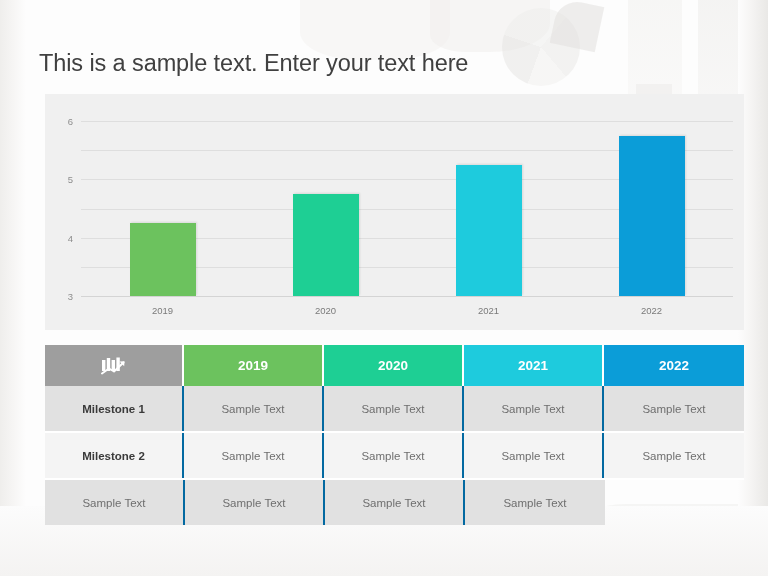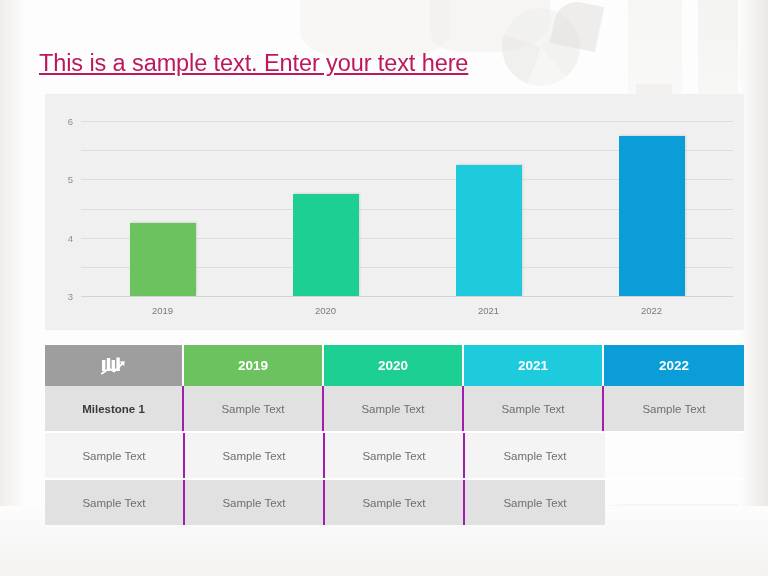--- a/index.html
+++ b/index.html
@@ -116,24 +116,23 @@
   .slide {
     position: absolute;
     inset: 0;
   }
 
   .title {
     position: absolute;
     left: 39px;
     top: 50px;
     font-size: 23.5px;
-    color: #be185d;
+    color: #404040;
     letter-spacing: -0.1px;
     white-space: nowrap;
-    text-decoration: underline;
   }
 
   
   .chart-panel {
     position: absolute;
     left: 45px;
     top: 94px;
     width: 699px;
     height: 236px;
     background: #f0f0f0;
@@ -216,21 +215,21 @@
   }
   .thead .tcell:last-child { border-right: none; }
 
   .tbody .tcell {
     height: 45px;
     display: flex;
     align-items: center;
     justify-content: center;
     font-size: 11.5px;
     color: #6e6e6e;
-    border-right: 2px solid #a21caf;
+    border-right: 2px solid #0369a1;
     box-sizing: border-box;
   }
   .tbody .tcell:last-child { border-right: none; }
   .tbody .tcell.label {
     color: #3a3a3a;
     font-weight: bold;
     font-size: 11.5px;
   }
   .trow.odd .tcell  { background: #e1e1e1; }
   .trow.even .tcell { background: #f4f4f4; }
@@ -334,20 +333,21 @@
     <div class="tbody" id="tbody">
         <div class="trow odd">
           <div class="tcell c0 label">Milestone 1</div>
           <div class="tcell c1">Sample Text</div>
           <div class="tcell c2">Sample Text</div>
           <div class="tcell c3">Sample Text</div>
           <div class="tcell c4">Sample Text</div>
         </div>
         <div class="trow tsep"></div>
         <div class="trow even">
+          <div class="tcell c0 label">Milestone 2</div>
           <div class="tcell c1">Sample Text</div>
           <div class="tcell c2">Sample Text</div>
           <div class="tcell c3">Sample Text</div>
           <div class="tcell c4">Sample Text</div>
         </div>
         <div class="trow tsep"></div>
         <div class="trow odd">
           <div class="tcell c1">Sample Text</div>
           <div class="tcell c2">Sample Text</div>
           <div class="tcell c3">Sample Text</div>

